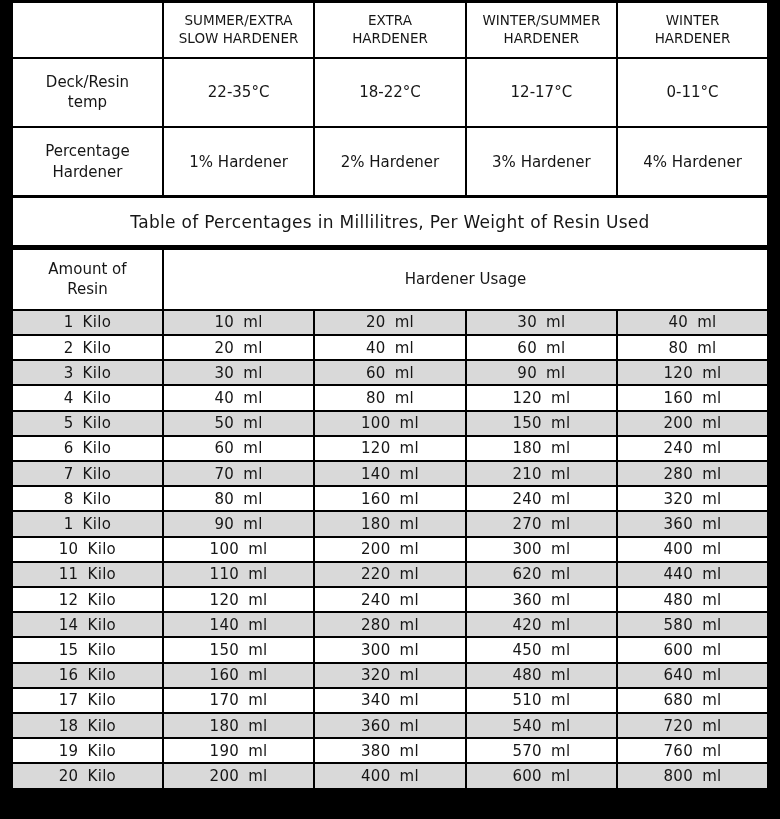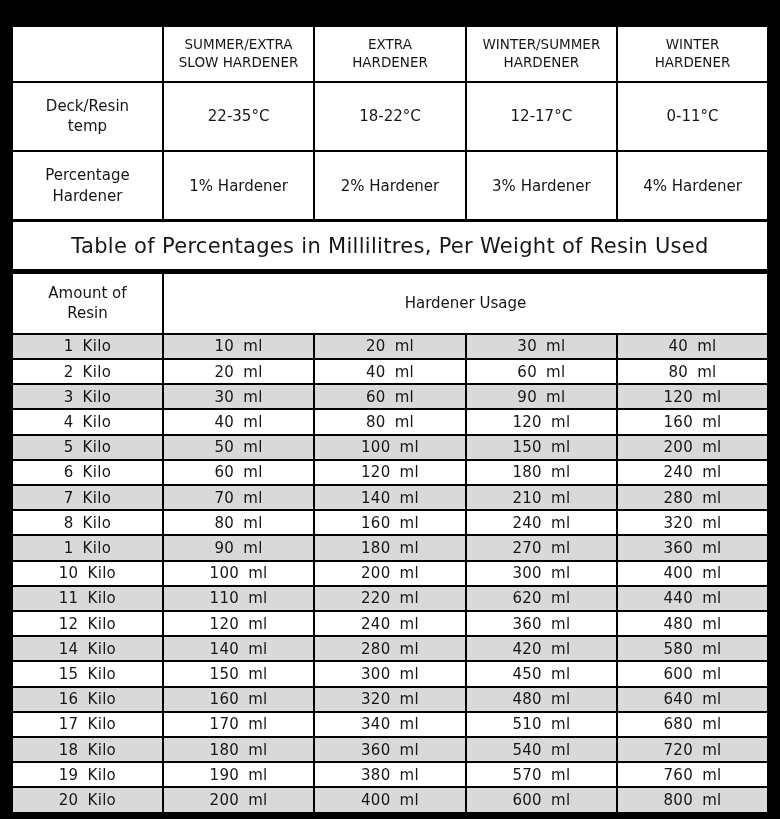--- a/index.html
+++ b/index.html
@@ -10,21 +10,21 @@
     width: 780px;
     height: 819px;
     background: #000000;
     position: relative;
     font-family: "DejaVu Sans", sans-serif;
     overflow: hidden;
   }
   .frame {
     position: absolute;
     left: 10px;
-    top: 24px;
+    top: 0;
     width: 760px;
     height: 791px;
   }
   table.hardener-table {
     width: 100%;
     height: 100%;
     border-collapse: collapse;
     table-layout: fixed;
     background: #ffffff;
     border: 3px solid #000000;
@@ -47,21 +47,21 @@
     font-size: 15px;
     line-height: 1.35;
   }
   tr.pct-row td {
     height: 53px;
     font-size: 15px;
     line-height: 1.35;
   }
   tr.title-row td {
     height: 36px;
-    font-size: 21px;
+    font-size: 17px;
     border-top: 3px solid #000000;
     border-bottom: 5px solid #000000;
     letter-spacing: 0.3px;
   }
   tr.usage-row td {
     height: 46px;
     font-size: 15px;
     line-height: 1.35;
   }
   tbody.data-body td {

